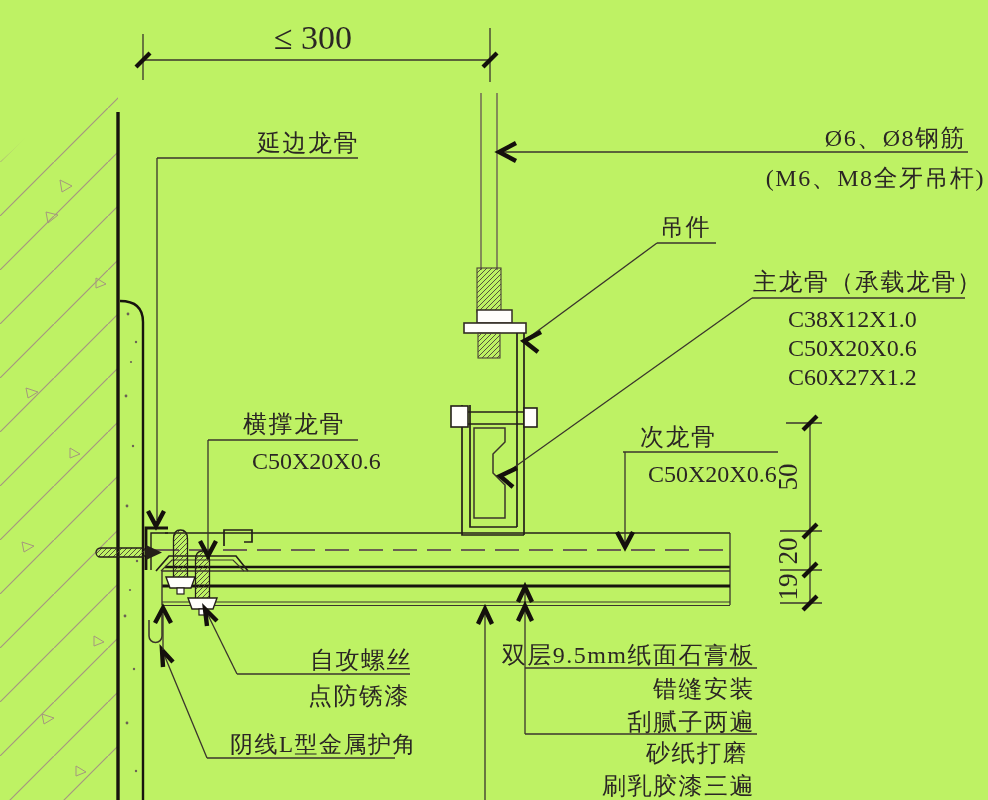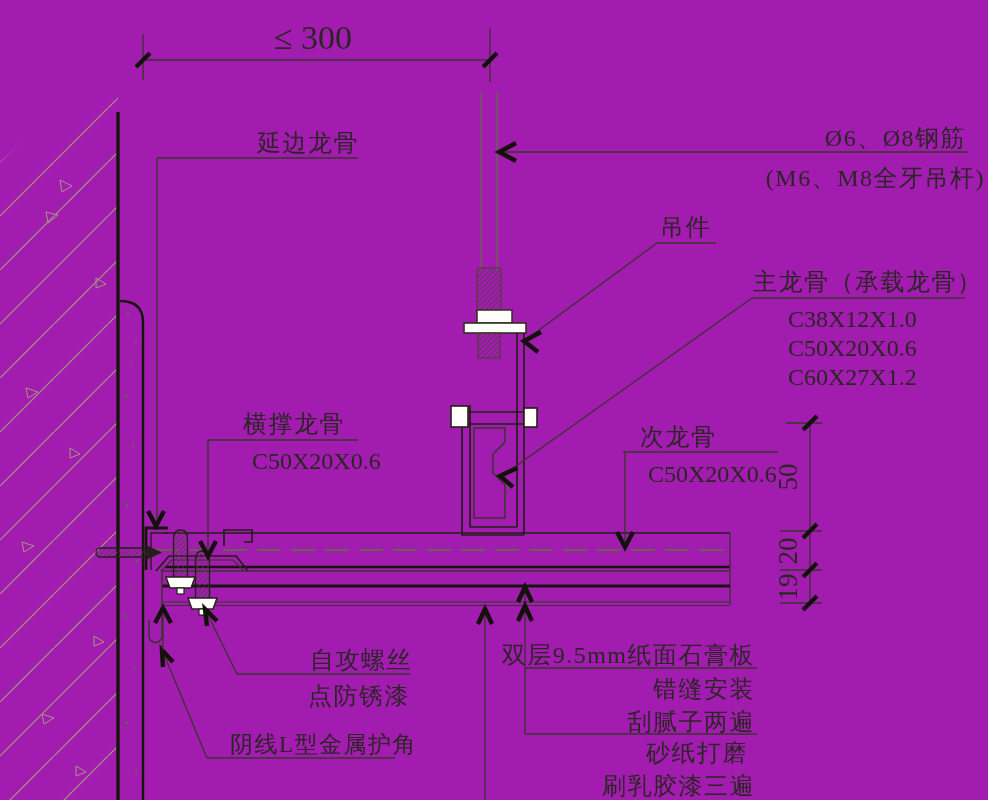--- a/index.html
+++ b/index.html
@@ -1,16 +1,16 @@
 <!DOCTYPE html>
 <html><head>
 <meta charset="utf-8">
 <style>
   html,body{margin:0;padding:0;background:#ffffff;}
-  .stage{position:relative;width:988px;height:800px;background:#a21caf;overflow:hidden;}
+  .stage{position:relative;width:988px;height:800px;background:#bef264;overflow:hidden;}
   svg{display:block;}
   .cad{font-family:"Liberation Serif","DejaVu Serif",serif;fill:#2b2624;letter-spacing:1.5px;}
   .cad-num{font-family:"Liberation Serif","DejaVu Serif",serif;fill:#2b2624;}
   .thin{stroke:#3a342c;stroke-width:1.3;fill:none;}
   .med{stroke:#241f19;stroke-width:1.7;fill:none;}
   .warm{stroke:#6a6052;stroke-width:1.4;fill:none;}
   .arrow{stroke:#14100c;stroke-width:4.4;fill:none;stroke-linecap:butt;}
   .tick{stroke:#14100c;stroke-width:4.2;stroke-linecap:butt;}
   .hatchline{stroke:#a5977e;stroke-width:1.2;}
   .tri{stroke:#a5977e;stroke-width:1;fill:none;}

